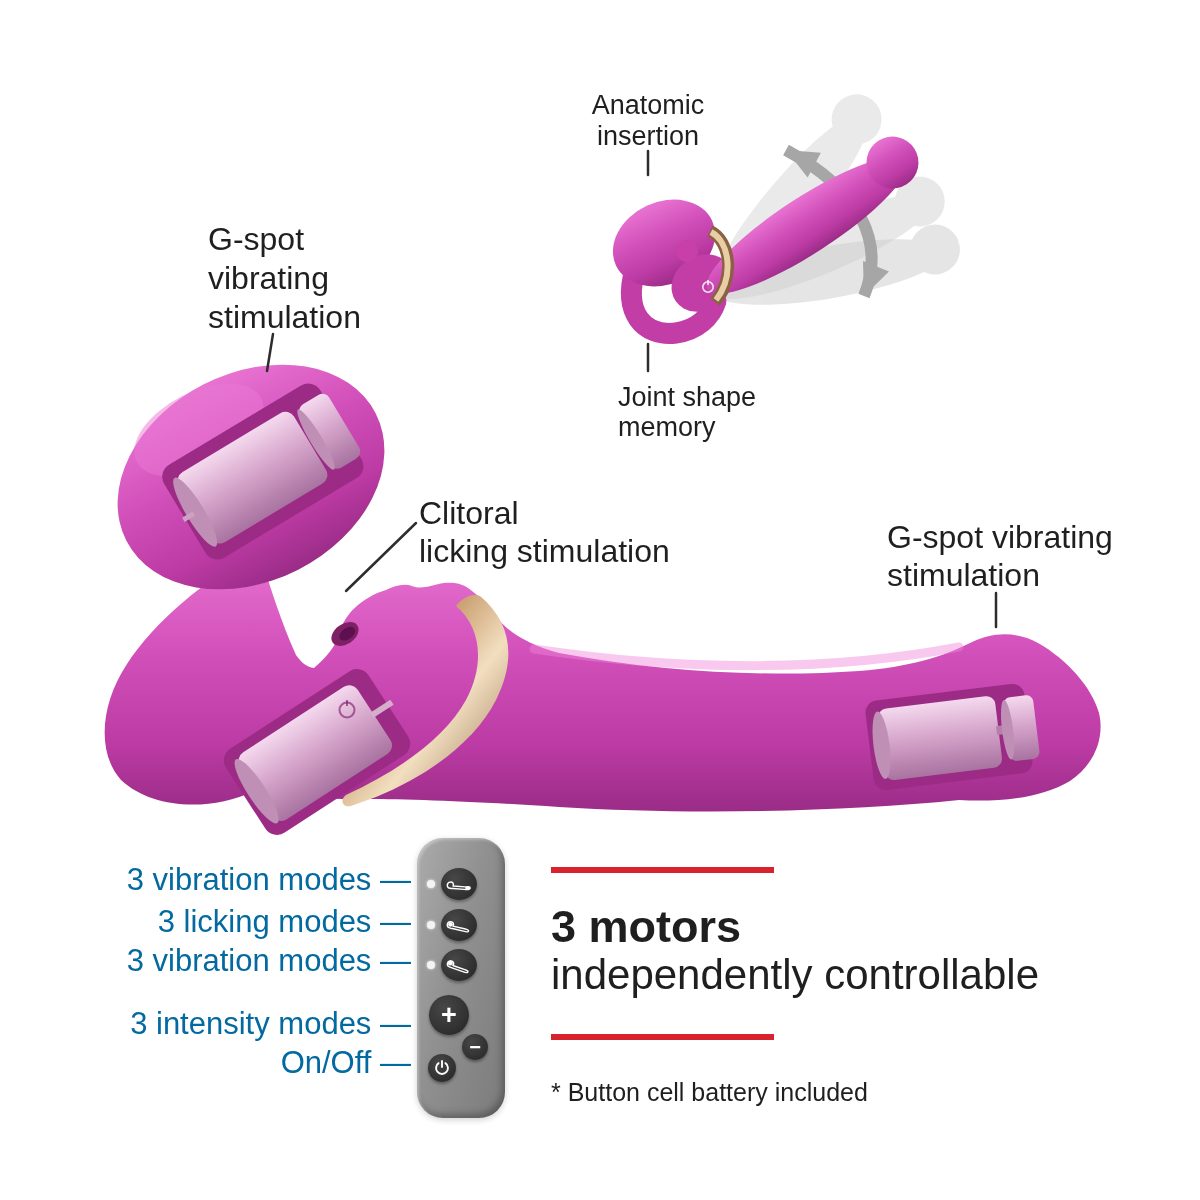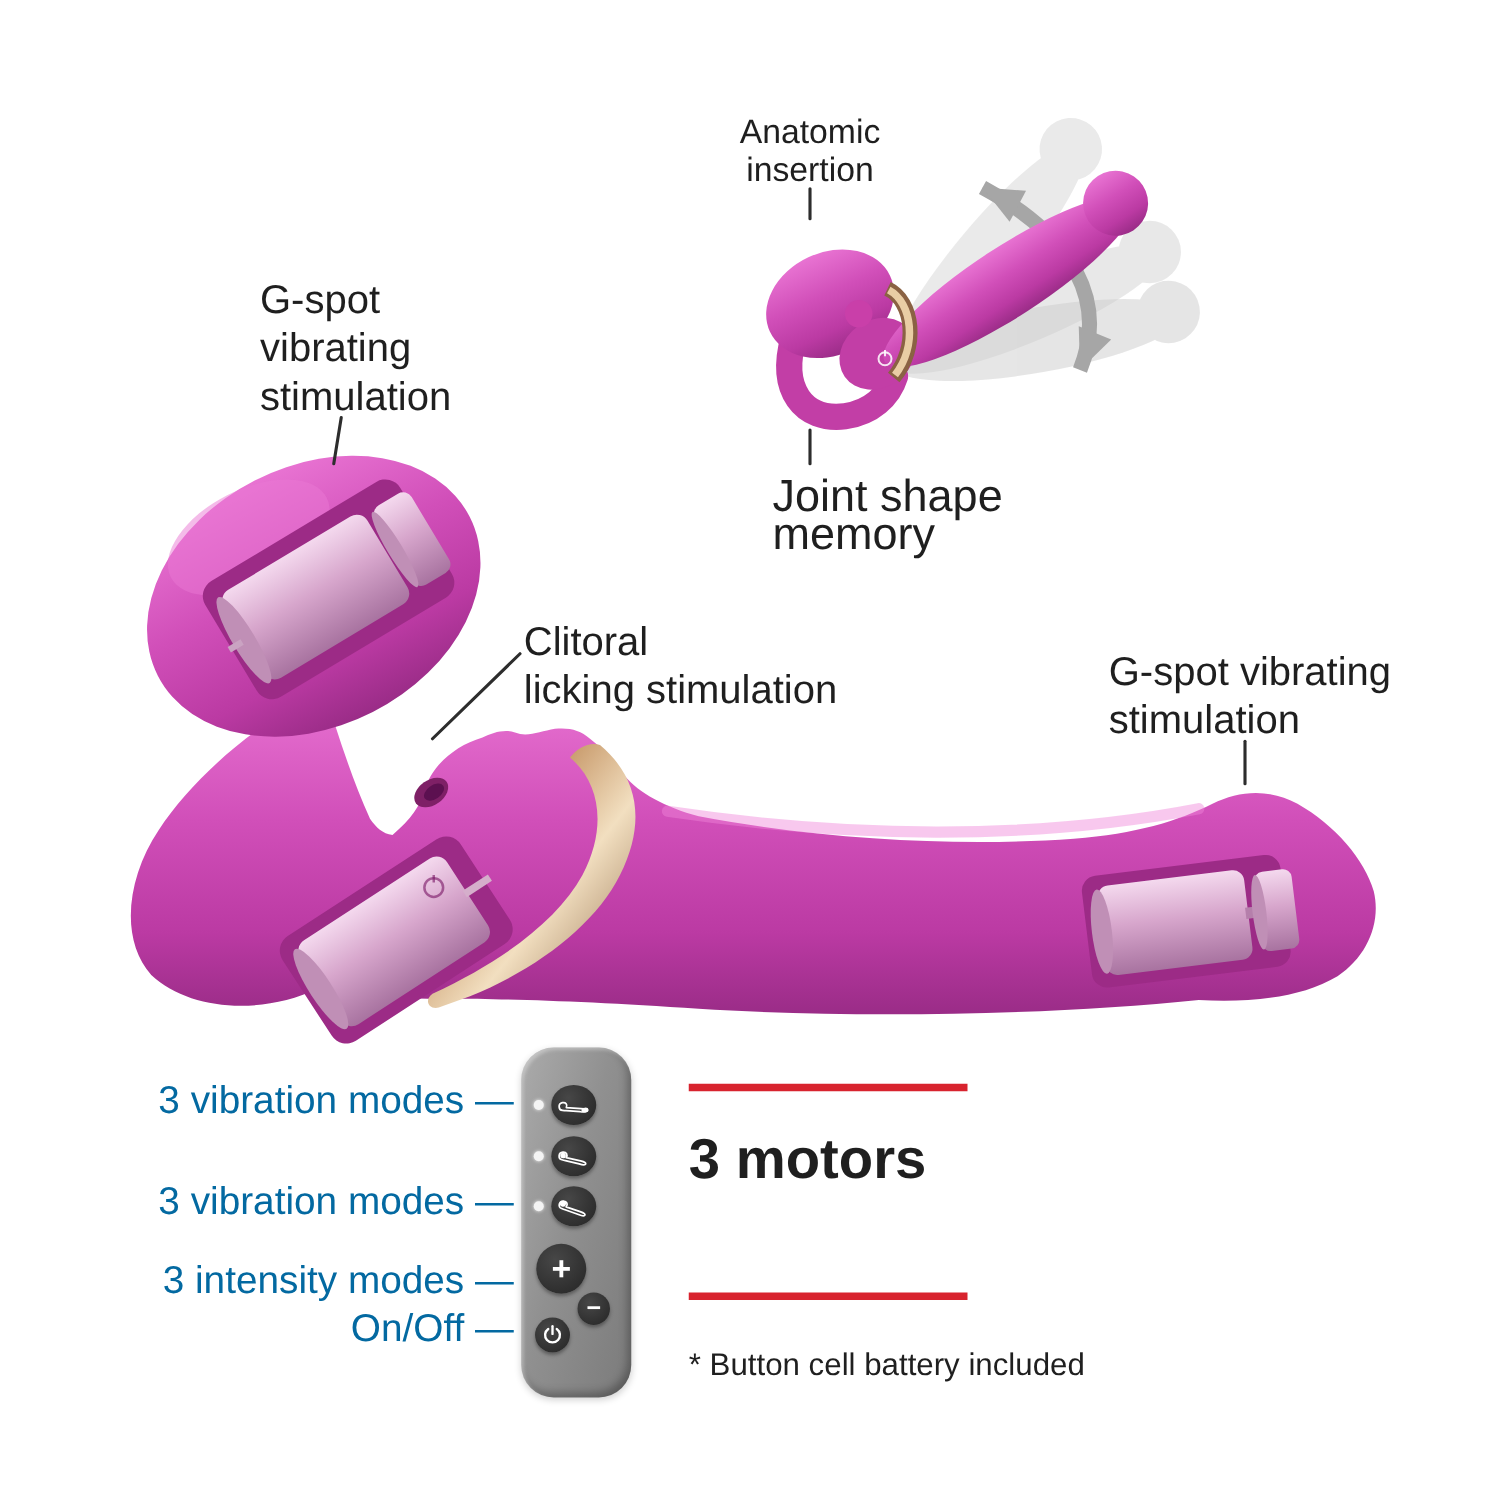--- a/index.html
+++ b/index.html
@@ -1,21 +1,21 @@
 <!DOCTYPE html>
 <html><head>
 <meta charset="utf-8">
 <style>
   html,body{margin:0;padding:0;background:#fff;}
   #canvas{position:relative;width:1200px;height:1200px;background:#ffffff;overflow:hidden;
           font-family:"Liberation Sans",sans-serif;color:#1f1f1f;margin-left:14px;}
   #art{position:absolute;left:0;top:0;width:1200px;height:1200px;}
   .lbl{position:absolute;white-space:pre-line;color:#1f1f1f;}
   #lbl-anatomic{left:534px;top:90px;width:200px;text-align:center;font-size:27px;line-height:31px;}
-  #lbl-joint{left:604px;top:382px;font-size:36px;line-height:30px;}
+  #lbl-joint{left:604px;top:382px;font-size:27px;line-height:30px;}
   #bendable{left:779px;top:324px;line-height:42px;}
   #bendable .t1{font-size:35px;font-weight:bold;display:block;}
   #bendable .t2{font-size:34px;display:block;}
   #lbl-left-gspot{left:194px;top:220px;font-size:32px;line-height:39px;}
   #lbl-clitoral{left:405px;top:494px;font-size:32px;line-height:38px;}
   #lbl-right-gspot{left:873px;top:518px;font-size:32px;line-height:38px;}
   .ctl-label{position:absolute;right:803px;font-size:31px;white-space:nowrap;color:#0369a1;}
   #ctl-0{top:862px;} #ctl-1{top:904px;} #ctl-2{top:943px;} #ctl-3{top:1006px;} #ctl-4{top:1045px;}
   .red-rule{position:absolute;left:537px;width:223px;height:6px;background:#d8232e;}
   #rule-top{top:867px;} #rule-bottom{top:1034px;}
@@ -196,20 +196,21 @@
 memory</div>
   <div class="lbl" id="lbl-left-gspot">G-spot
 vibrating
 stimulation</div>
   <div class="lbl" id="lbl-clitoral">Clitoral
 licking stimulation</div>
   <div class="lbl" id="lbl-right-gspot">G-spot vibrating
 stimulation</div>
 
   <div class="ctl-label" id="ctl-0">3 vibration modes —</div>
+  <div class="ctl-label" id="ctl-1">3 licking modes —</div>
   <div class="ctl-label" id="ctl-2">3 vibration modes —</div>
   <div class="ctl-label" id="ctl-3">3 intensity modes —</div>
   <div class="ctl-label" id="ctl-4">On/Off —</div>
 
   <div id="remote">
     <span class="dot" id="dot-1"></span>
     <span class="dot" id="dot-2"></span>
     <span class="dot" id="dot-3"></span>
 
     <div class="rbtn mode-btn" id="mode-1">
@@ -242,16 +243,17 @@
     <div class="rbtn" id="btn-power">
       <svg width="18" height="18" viewBox="0 0 20 20">
         <path d="M 6.2,4.6 A 6.6,6.6 0 1 0 13.8,4.6" fill="none" stroke="#fff" stroke-width="2.1" stroke-linecap="round"></path>
         <line x1="10" y1="2.2" x2="10" y2="9" stroke="#fff" stroke-width="2.1" stroke-linecap="round"></line>
       </svg>
     </div>
   </div>
 
   <div class="red-rule" id="rule-top"></div>
   <div id="motors-title">3 motors</div>
+  <div id="motors-sub">independently controllable</div>
   <div class="red-rule" id="rule-bottom"></div>
   <div id="footnote">* Button cell battery included</div>
 
 </div>
 
 </body></html>

